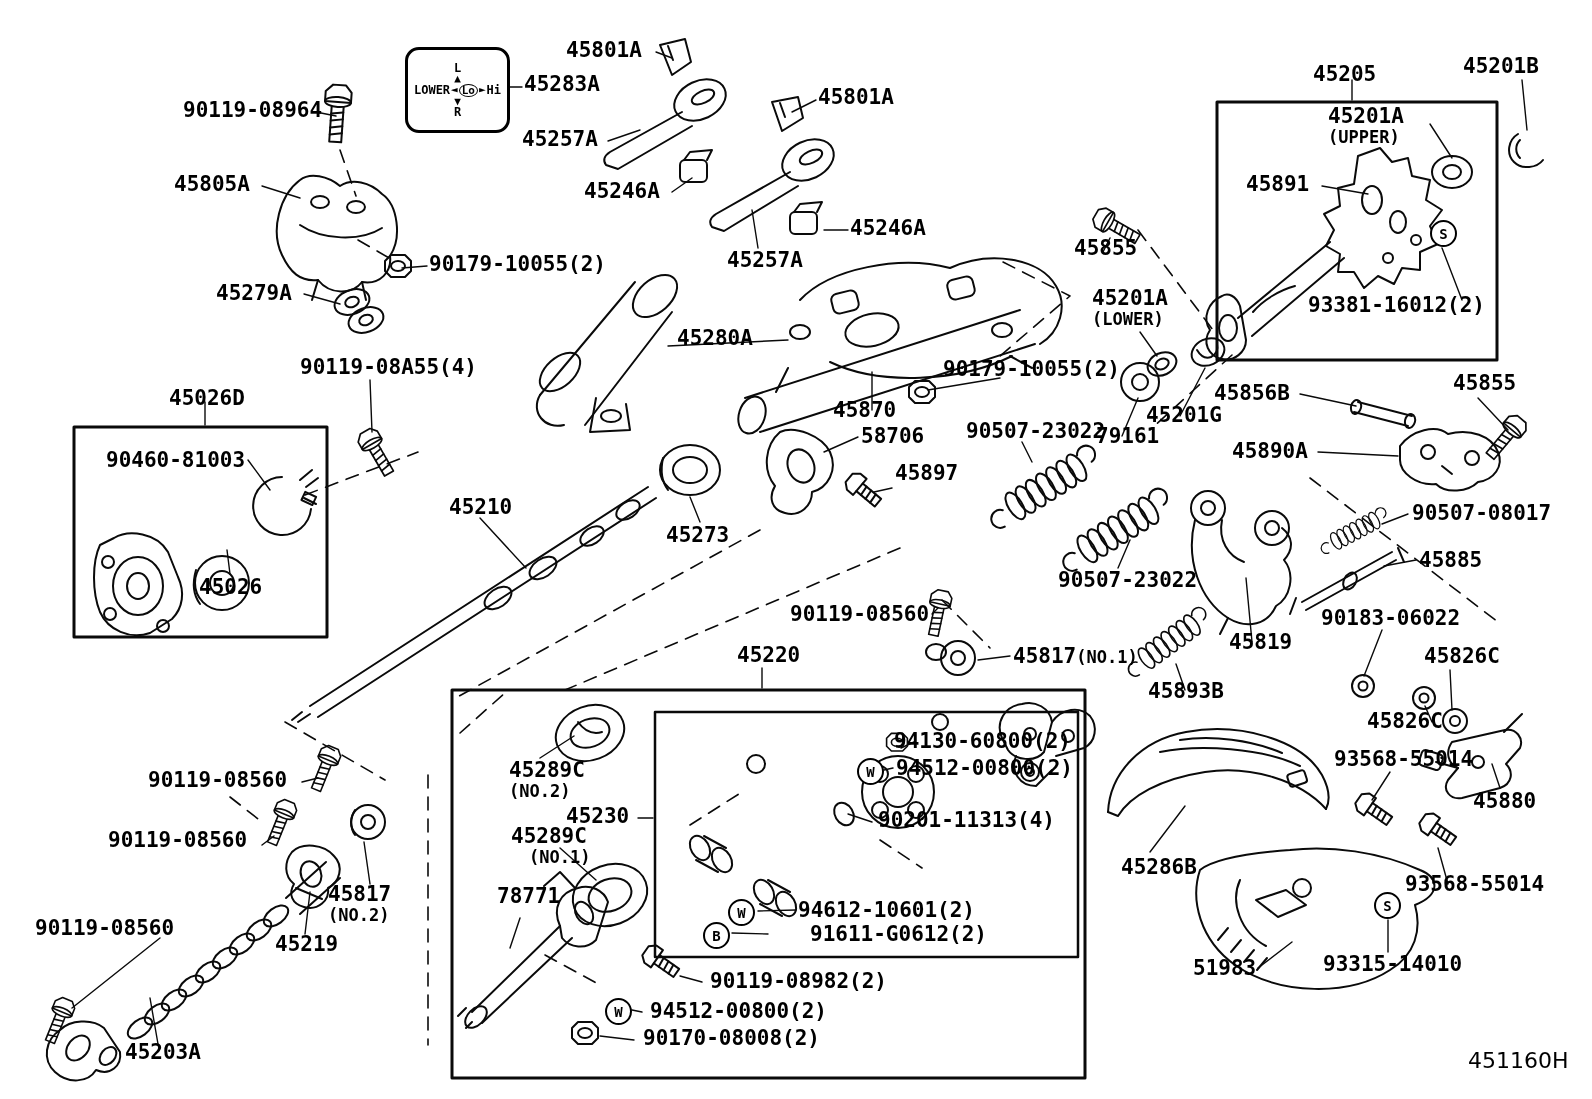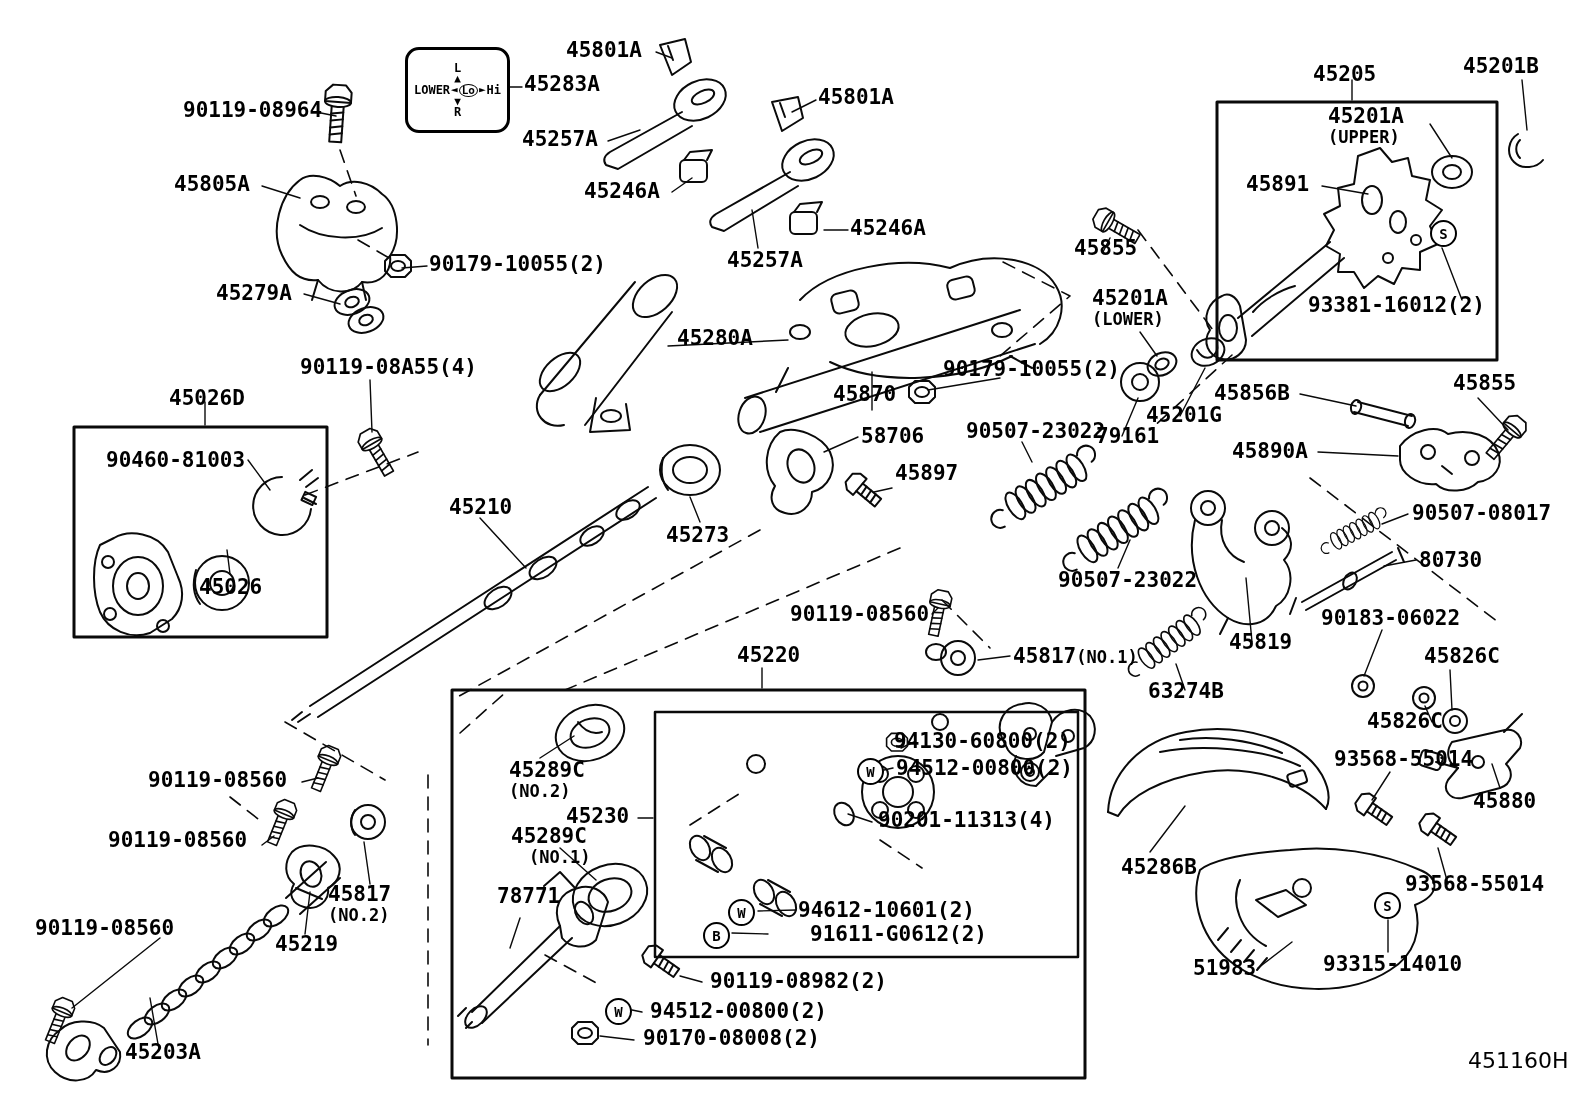--- a/index.html
+++ b/index.html
@@ -457,46 +457,46 @@
   <div class="lbl" style="left:1246px;top:174px">45891</div>
   <div class="lbl" style="left:1308px;top:295px">93381-16012(2)</div>
   <div class="lbl" style="left:1074px;top:238px">45855</div>
   <div class="lbl" style="left:1453px;top:373px">45855</div>
   <div class="lbl" style="left:1092px;top:288px">
     <div>45201A</div>
     <div class="sub">(LOWER)</div>
   </div>
   <div class="lbl" style="left:943px;top:359px">90179-10055(2)</div>
   <div class="lbl" style="left:677px;top:328px">45280A</div>
-  <div class="lbl" style="left:833px;top:384px">45870</div>
+  <div class="lbl" style="left:833px;top:400px">45870</div>
   <div class="lbl" style="left:966px;top:421px">90507-23022</div>
   <div class="lbl" style="left:861px;top:426px">58706</div>
   <div class="lbl" style="left:1096px;top:426px">79161</div>
   <div class="lbl" style="left:1146px;top:405px">45201G</div>
   <div class="lbl" style="left:1214px;top:383px">45856B</div>
   <div class="lbl" style="left:1232px;top:441px">45890A</div>
   <div class="lbl" style="left:895px;top:463px">45897</div>
   <div class="lbl" style="left:666px;top:525px">45273</div>
   <div class="lbl" style="left:449px;top:497px">45210</div>
   <div class="lbl" style="left:169px;top:388px">45026D</div>
   <div class="lbl" style="left:106px;top:450px">90460-81003</div>
   <div class="lbl" style="left:199px;top:577px">45026</div>
   <div class="lbl" style="left:300px;top:357px">90119-08A55(4)</div>
   <div class="lbl" style="left:1412px;top:503px">90507-08017</div>
-  <div class="lbl" style="left:1419px;top:550px">80730</div>
+  <div class="lbl" style="left:1419px;top:550px">45885</div>
   <div class="lbl" style="left:1058px;top:570px">90507-23022</div>
   <div class="lbl" style="left:790px;top:604px">90119-08560</div>
   <div class="lbl" style="left:1013px;top:646px">
     <span>45817</span><span class="subin">(NO.1)</span>
   </div>
   <div class="lbl" style="left:1229px;top:632px">45819</div>
   <div class="lbl" style="left:1321px;top:608px">90183-06022</div>
   <div class="lbl" style="left:1424px;top:646px">45826C</div>
   <div class="lbl" style="left:1367px;top:711px">45826C</div>
-  <div class="lbl" style="left:1148px;top:681px">63274B</div>
+  <div class="lbl" style="left:1148px;top:681px">45893B</div>
   <div class="lbl" style="left:1334px;top:749px">93568-55014</div>
   <div class="lbl" style="left:1473px;top:791px">45880</div>
   <div class="lbl" style="left:1121px;top:857px">45286B</div>
   <div class="lbl" style="left:1405px;top:874px">93568-55014</div>
   <div class="lbl" style="left:1193px;top:958px">51983</div>
   <div class="lbl" style="left:1323px;top:954px">93315-14010</div>
   <div class="lbl" style="left:737px;top:645px">45220</div>
   <div class="lbl" style="left:509px;top:760px">
     <div>45289C</div>
     <div class="sub">(NO.2)</div>

